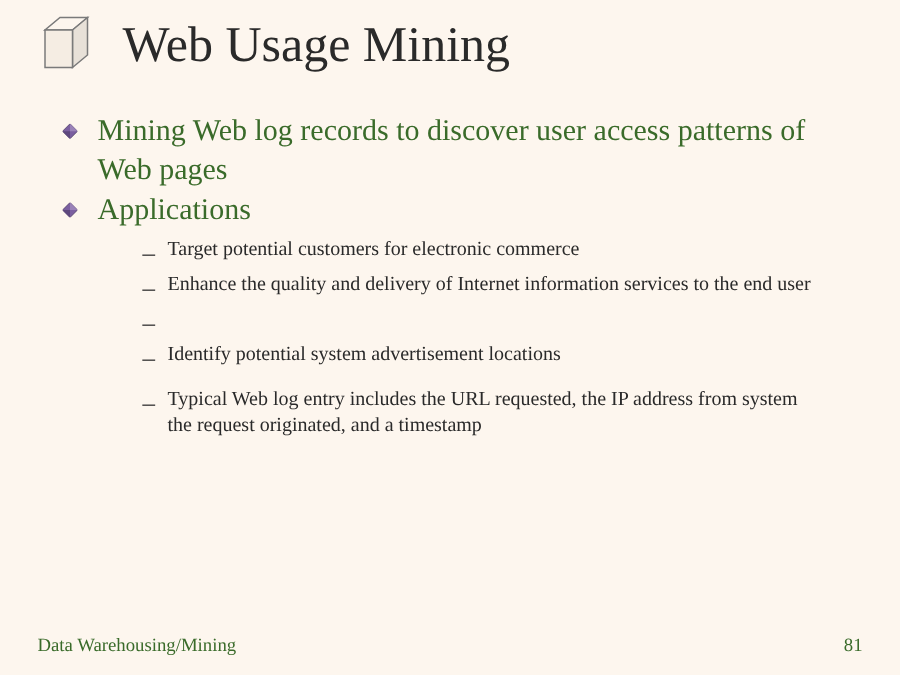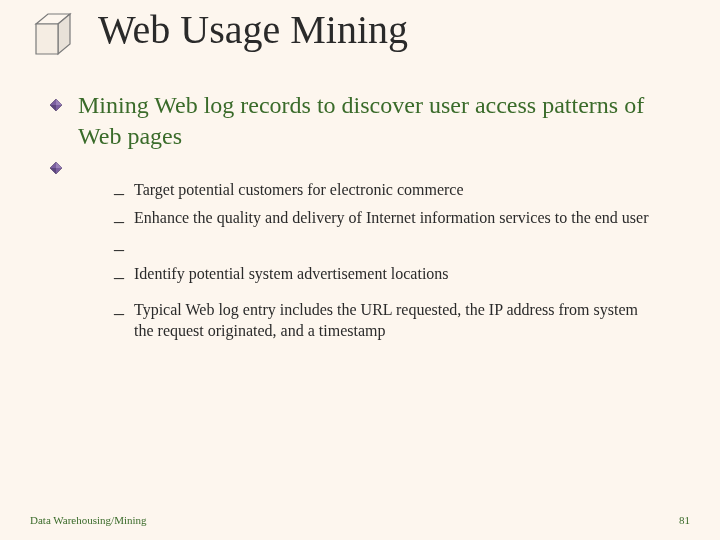--- a/index.html
+++ b/index.html
@@ -6,21 +6,21 @@
   body {
     width: 720px;
     height: 540px;
     background: #fdf6ee;
     font-family: "Book Antiqua", Palatino, "Palatino Linotype", Georgia, serif;
     position: relative;
     overflow: hidden;
   }
   .title-row {
     display: flex;
-    align-items: flex-start;
+    align-items: center;
     padding: 10px 0 0 28px;
   }
   .title-icon {
     width: 52px;
     height: 52px;
     position: relative;
     margin-right: 18px;
     flex-shrink: 0;
   }
   .title-icon svg { display: block; }
@@ -74,21 +74,21 @@
     color: #2a2a2a;
     line-height: 1.3;
   }
   .footer {
     position: absolute;
     bottom: 14px;
     left: 30px;
     right: 30px;
     display: flex;
     justify-content: space-between;
-    font-size: 11px;
+    font-size: 15px;
     color: #3a6b2a;
   }
 </style>
 </head>
 <body>
 
 <div class="title-row">
   <div class="title-icon">
     <svg width="52" height="52" viewBox="0 0 52 52">
       <polygon points="8,14 30,14 42,4 20,4" fill="#fdf6ee" stroke="#7a7a7a" stroke-width="1.2"></polygon>
@@ -113,20 +113,21 @@
   </div>
 
   <div class="bullet-line">
     <div class="diamond">
       <svg width="12" height="12" viewBox="0 0 12 12">
           <polygon points="6,0 12,6 6,12 0,6" fill="#7b5fa0" stroke="#4a3960" stroke-width="0.6"></polygon>
           <polygon points="6,0 12,6 6,6" fill="#9a82b8"></polygon>
           <polygon points="0,6 6,6 6,12" fill="#5d477d"></polygon>
         </svg>
     </div>
+    <div class="bullet-text">Applications</div>
   </div>
 
   <div class="sub-list">
     <div class="sub-line">
       <div class="dash">–</div>
       <div class="sub-text">Target potential customers for electronic commerce</div>
     </div>
     <div class="sub-line">
       <div class="dash">–</div>
       <div class="sub-text">Enhance the quality and delivery of Internet information services to the end user</div>

